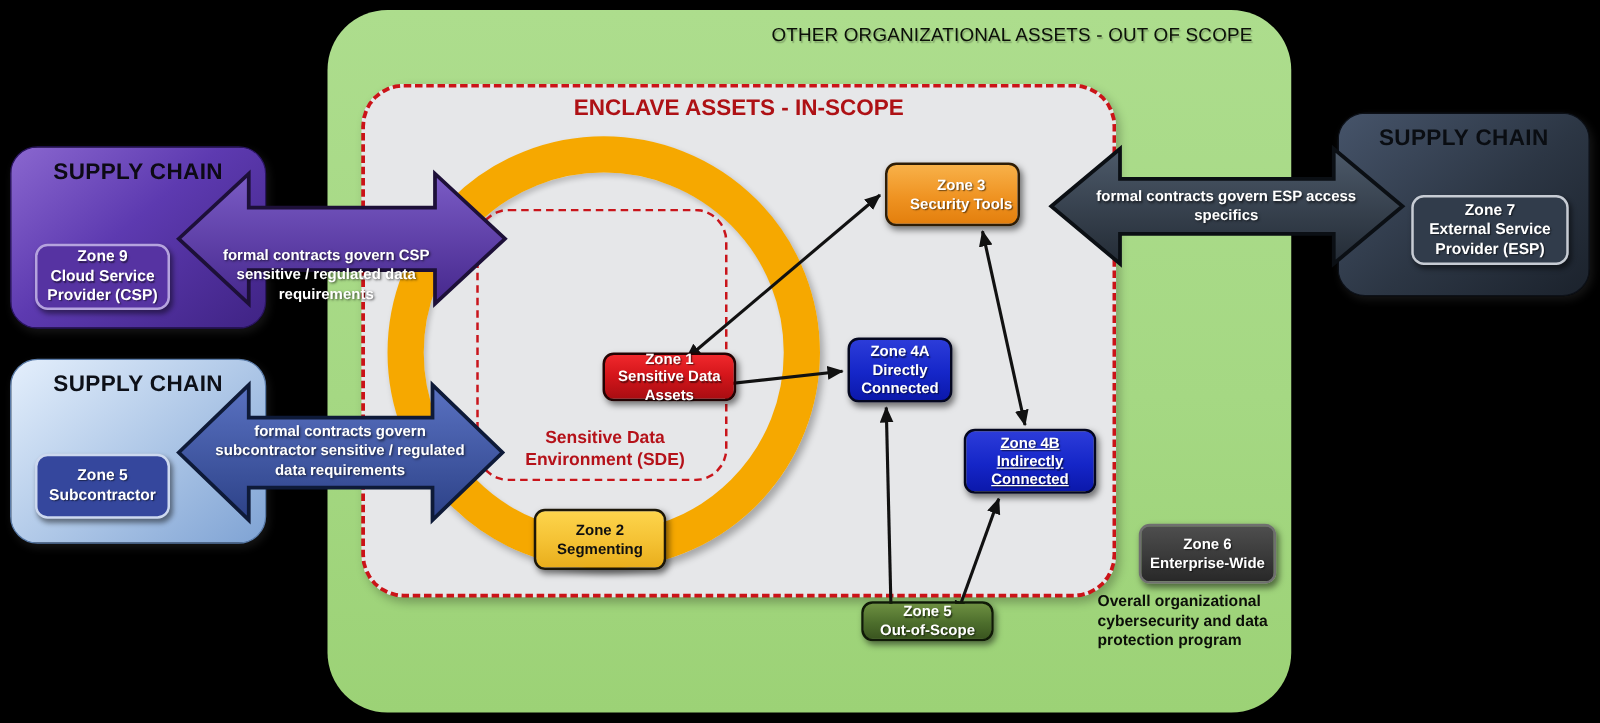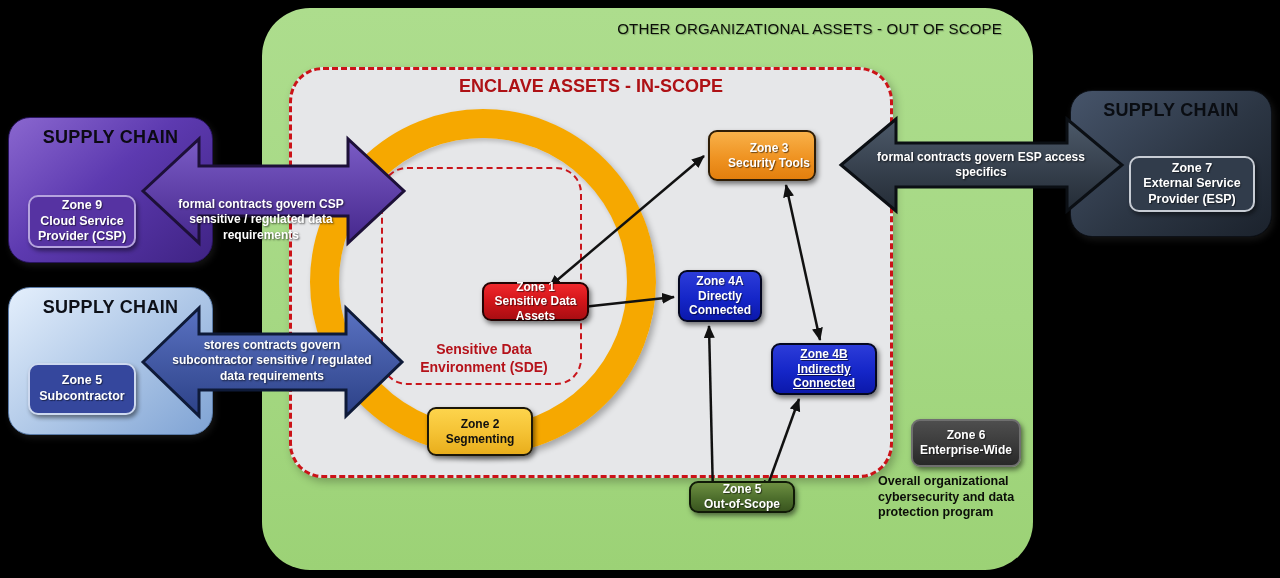--- a/index.html
+++ b/index.html
@@ -143,21 +143,21 @@
     <polygon points="841,165 896,119 896,143 1067,143 1067,119 1122,165 1067,211 1067,187 896,187 896,211" fill="url(#gD)" stroke="#0b0f14" stroke-width="3"></polygon>
 
     <line x1="549" y1="287" x2="704" y2="156" stroke="#111" stroke-width="2.5" marker-start="url(#ah)" marker-end="url(#ah)"></line>
     <line x1="546" y1="311" x2="674" y2="297" stroke="#111" stroke-width="2.5" marker-start="url(#ah)" marker-end="url(#ah)"></line>
     <line x1="786" y1="185" x2="820" y2="340" stroke="#111" stroke-width="2.5" marker-start="url(#ah)" marker-end="url(#ah)"></line>
     <line x1="709" y1="326" x2="713" y2="495" stroke="#111" stroke-width="2.5" marker-start="url(#ah)" marker-end="url(#ah)"></line>
     <line x1="799" y1="399" x2="765" y2="493" stroke="#111" stroke-width="2.5" marker-start="url(#ah)" marker-end="url(#ah)"></line>
   </svg>
 
   <div class="arrow-label lbl-csp">formal contracts govern CSP sensitive / regulated data requirements</div>
-  <div class="arrow-label lbl-sub">stores contracts govern subcontractor sensitive / regulated data requirements</div>
+  <div class="arrow-label lbl-sub">formal contracts govern subcontractor sensitive / regulated data requirements</div>
   <div class="arrow-label lbl-esp">formal contracts govern ESP access specifics</div>
 
   <div class="zone zone1">Zone 1
 Sensitive Data
 Assets</div>
   <div class="zone zone2">Zone 2
 Segmenting</div>
   <div class="zone zone3">Zone 3
 Security Tools</div>
   <div class="zone zone4a">Zone 4A

